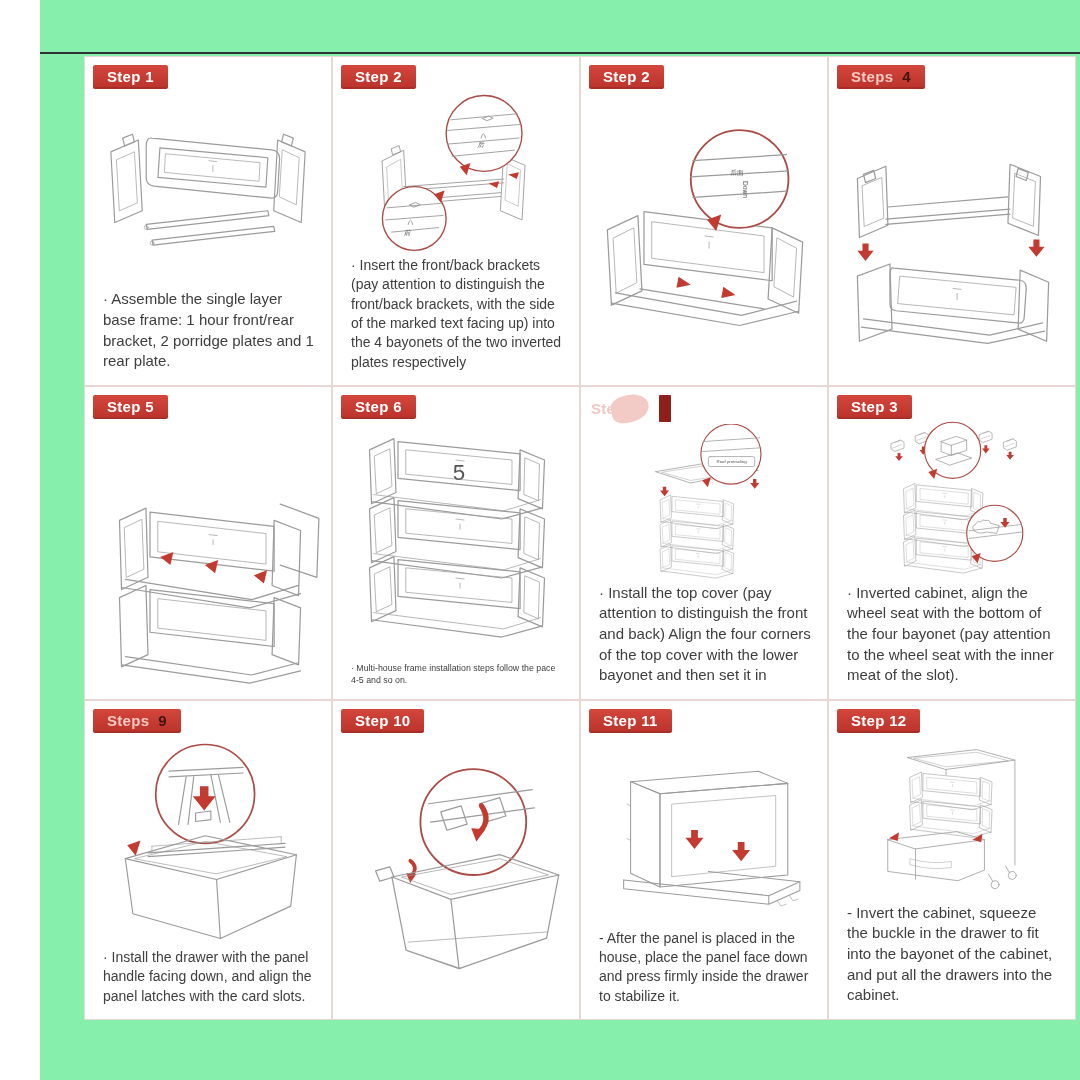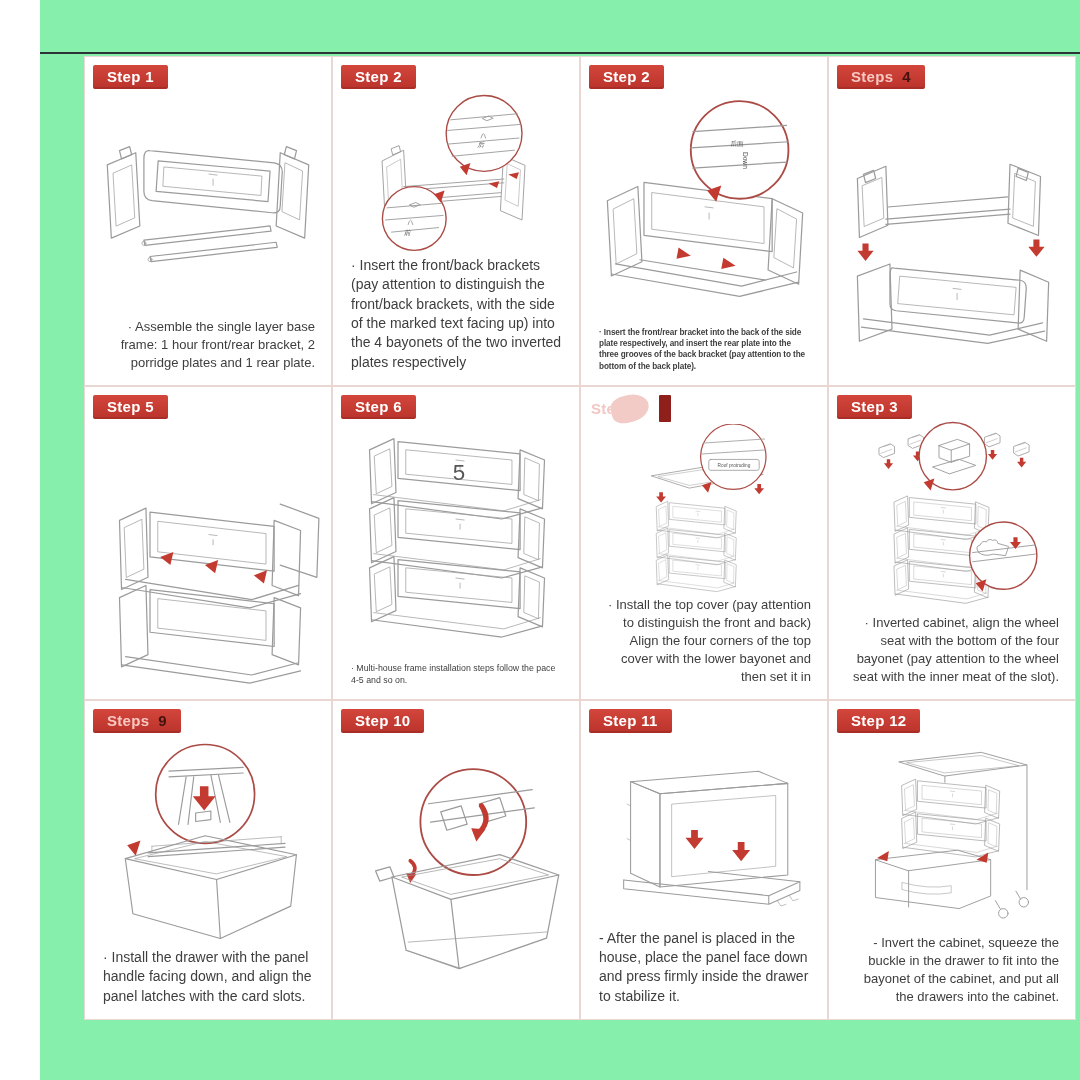--- a/index.html
+++ b/index.html
@@ -18,21 +18,21 @@
                padding:0;margin:8px 0 0 10px;}
   .ghost{color:#f2c7c2;font-weight:700;font-size:15px;}
   .blob{display:inline-block;width:38px;height:27px;background:#f3cbc6;
         border-radius:45% 55% 60% 40%;transform:rotate(-12deg);margin-left:-4px;}
   .bar{display:inline-block;width:12px;height:27px;background:#8f1f1a;margin-left:10px;border-radius:1px;}
   .illus{flex:1;display:flex;align-items:center;justify-content:center;padding:2px 6px;min-height:0;}
   .illus svg{width:100%;height:100%;}
   .caption{margin:0;color:#3e3e3e;padding:0 16px 13px 18px;line-height:1.38;}
   .fs8{font-size:8.2px;font-weight:600;letter-spacing:-.1px;}
   .fs9{font-size:8.8px;font-weight:400;}
-  .fs10{font-size:13px;text-align:right;}
+  .fs10{font-size:15px;}
   .fs105{font-size:14px;}
   .fs11{font-size:11px;}
   
   .ln{fill:none;stroke:#9b9b9b;stroke-width:1.2;stroke-linejoin:round;stroke-linecap:round;}
   .thin{stroke-width:.7;}
   .red{fill:#c23a30;stroke:none;}
   .redln{fill:none;stroke:#c23a30;stroke-linecap:round;}
   .mag{fill:#ffffff;stroke:#ab4b45;stroke-width:1.8;}
   .ann{fill:#555;font-family:"Liberation Sans",sans-serif;}
 </style>
@@ -135,21 +135,20 @@
           <path class="ln" d="M24,170 L150,192 L208,178 M28,160 L152,182 L206,168 M52,156 L176,176"></path>
           <circle class="mag" cx="150" cy="48" r="48"></circle>
           <path class="ln" d="M104,30 L196,24 M102,46 L198,40 M104,66 L196,60"></path>
           <text class="ann" x="141" y="44" font-size="6.5">后面</text>
           <text class="ann" x="0" y="0" font-size="6.5" transform="translate(153,50) rotate(90)">Down</text>
           <use href="#ptr" transform="translate(118,88)"></use>
           <path class="red" d="M90,144 l12,8 -14,3 Z"></path>
           <path class="red" d="M134,154 l12,8 -14,3 Z"></path>
         </svg>
       </div>
-      <p class="caption fs8">· Insert the front/rear bracket into the back of the side plate respectively, and insert the rear plate into the three grooves of the back bracket (pay attention to the bottom of the back plate).</p>
     </div>
 
     <div class="card">
       <div class="badge"><span class="bpfx">Steps</span><span class="bnum">4</span></div>
       <div class="illus">
         <svg viewBox="0 0 230 215" preserveAspectRatio="xMidYMid meet">
           <path class="ln" d="M22,50 L50,38 L52,96 L24,108 Z"></path>
           <path class="ln thin" d="M27,57 L46,49 L48,89 L29,97 Z"></path>
           <path class="ln" d="M172,36 L202,48 L200,106 L170,94 Z"></path>
           <path class="ln thin" d="M177,45 L197,53 L195,97 L175,89 Z"></path>

